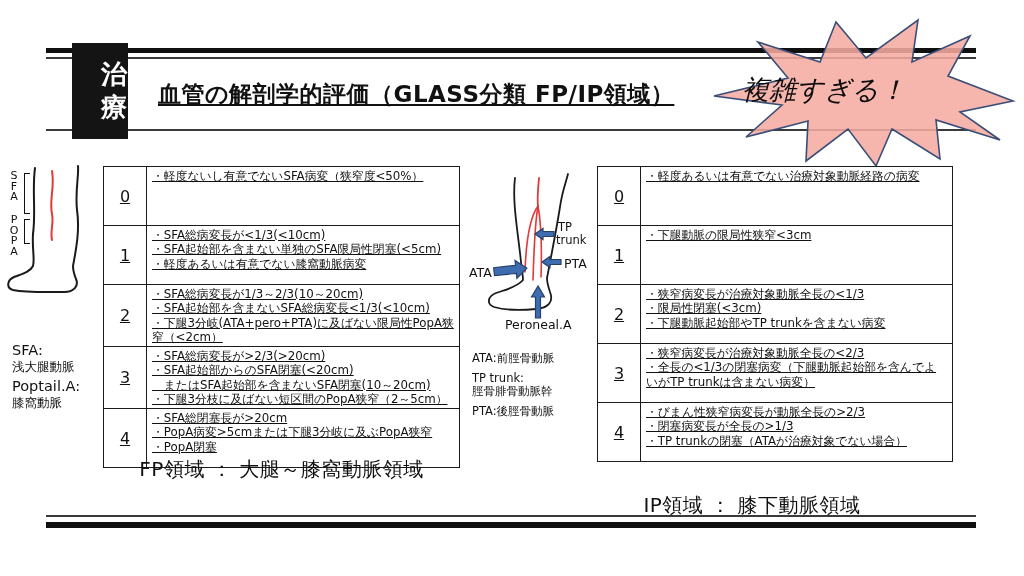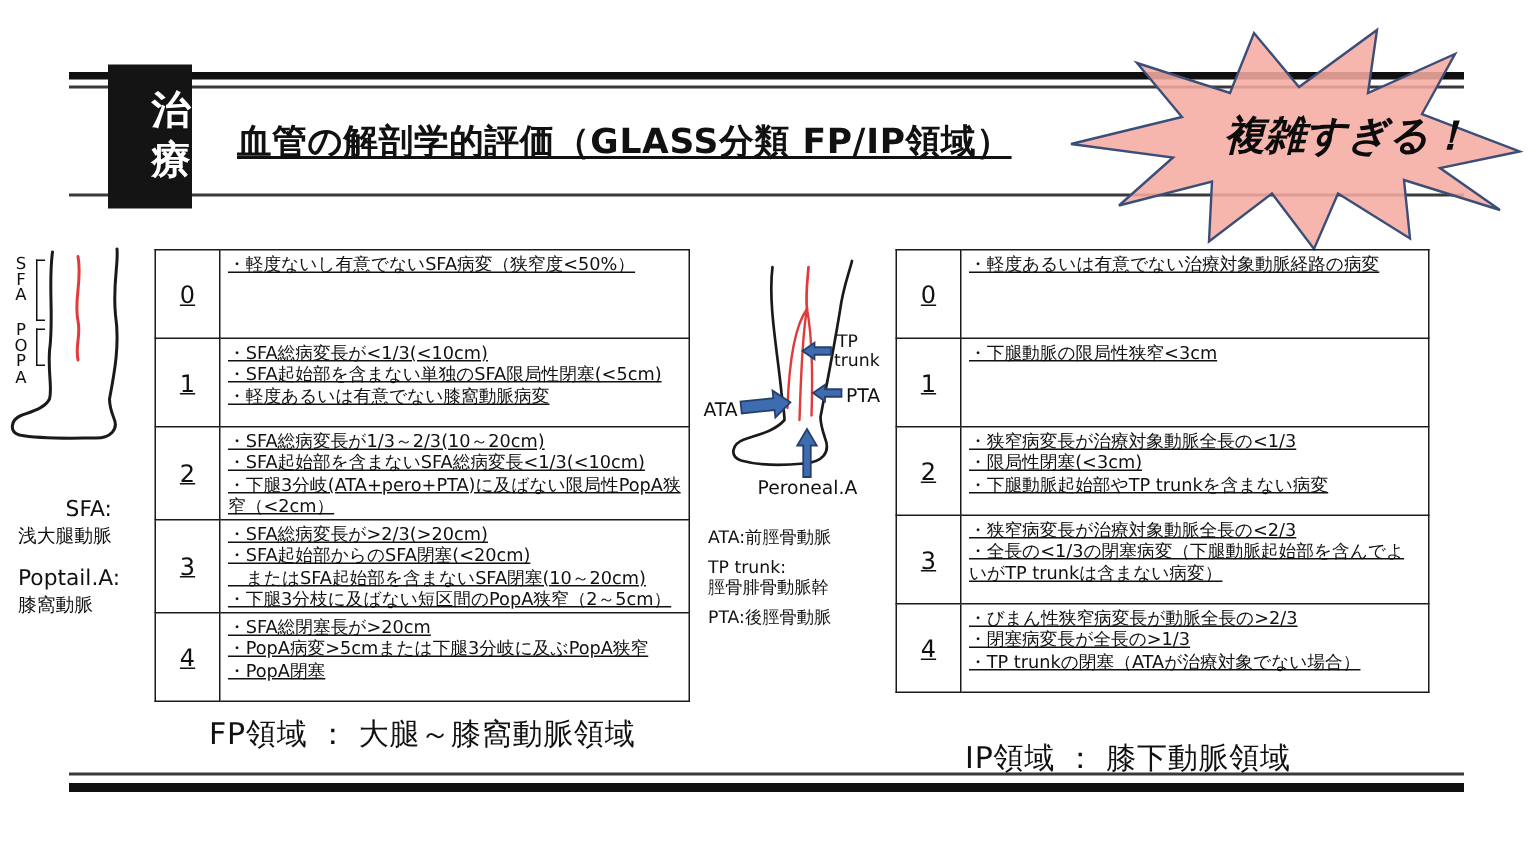--- a/index.html
+++ b/index.html
@@ -18,22 +18,22 @@
   }
   .badge-text{
     color:#ffffff;font-size:26px;font-weight:700;width:28px;
     word-break:break-all;line-height:33px;text-align:center;
   }
   .title{left:158px;top:79px;font-size:23px;font-weight:600;letter-spacing:.5px;white-space:nowrap;text-decoration:underline;}
 
   .burst-wrap{left:708px;top:16px;width:308px;height:154px;}
   .burst-wrap svg{position:absolute;left:0;top:0;}
   .callout-text{
-    position:absolute;left:34px;top:56px;width:238px;text-align:right;
-    font-size:27px;font-weight:700;font-style:italic;color:#0c0c0c;white-space:nowrap;
+    position:absolute;left:34px;top:56px;width:238px;text-align:left;
+    font-size:27px;font-weight:400;font-style:italic;color:#0c0c0c;white-space:nowrap;
   }
 
   
   .gtable{position:absolute;border-collapse:collapse;table-layout:fixed;background:transparent;}
   .gtable td{border:1.5px solid #1b1b1b;text-decoration:underline;}
   .gtable tr{height:59px;}
   td.grade{width:40px;text-align:center;vertical-align:middle;font-size:16px;}
   td.desc{padding:2px 4px 2px 5px;font-size:11.8px;line-height:1.21;white-space:pre-line;vertical-align:top;}
 
   .caption{font-size:20px;letter-spacing:.5px;white-space:nowrap;}
@@ -75,21 +75,21 @@
 
   <svg class="abs" style="left:2px;top:162px;" width="102" height="146" viewBox="0 0 102 146">
     <path d="M33,6 C30,28 34,50 31,72 C30,88 33,97 31,104 C28,110 20,112 12,115 C5,118 4,126 11,128 C26,131 48,130 62,130 C72,130 77,124 74,117 C72,112 71,108 71,104 C74,88 78,68 75,48 C73,28 77,14 76,4" fill="none" stroke="#1a1a1a" stroke-width="2" stroke-linecap="round" stroke-linejoin="round"></path>
     <path d="M50,9 C53,25 47,38 50,52 C52,62 48,68 50,78" fill="none" stroke="#e03a3a" stroke-width="2" stroke-linecap="round"></path>
   </svg>
   <div class="abs vstack" style="left:8px;top:171px;">SFA</div>
   <div class="abs bracket-right" style="left:24px;top:173px;height:39px;"></div>
   <div class="abs vstack" style="left:8px;top:215px;">POPA</div>
   <div class="abs bracket-right" style="left:24px;top:219px;height:23px;"></div>
 
-  <div class="abs" style="left:12px;top:332px;text-align:right;">
+  <div class="abs" style="left:12px;top:342px;">
     <div class="legend-abbr">SFA:</div>
     <div class="legend-name">浅大腿動脈</div>
   </div>
   <div class="abs" style="left:12px;top:378px;">
     <div class="legend-abbr">Poptail.A:</div>
     <div class="legend-name">膝窩動脈</div>
   </div>
 
   <table class="gtable" style="left:103px;top:166px;width:357px;">
     <tbody>
@@ -117,21 +117,21 @@
 ・下腿3分枝に及ばない短区間のPopA狭窄（2～5cm）</td>
     </tr>
     <tr>
       <td class="grade">4</td>
       <td class="desc">・SFA総閉塞長が&gt;20cm
 ・PopA病変&gt;5cmまたは下腿3分岐に及ぶPopA狭窄
 ・PopA閉塞</td>
     </tr>
   </tbody>
     </table>
-  <div class="abs caption" style="left:103px;top:476px;width:357px;text-align:center;">FP領域 ： 大腿～膝窩動脈領域</div>
+  <div class="abs caption" style="left:103px;top:456px;width:357px;text-align:center;">FP領域 ： 大腿～膝窩動脈領域</div>
 
   <svg class="abs" style="left:468px;top:162px;" width="128" height="173" viewBox="0 0 128 173">
     <path d="M47,16 C44,40 50,70 53,100 C54,108 55,114 55,118 C48,126 36,128 28,131 C20,134 18,142 26,145 C40,149 58,148 68,147 C80,146 86,140 82,130 C80,124 79,120 79,116 C83,95 88,70 92,45 C94,30 98,20 100,12" fill="none" stroke="#1a1a1a" stroke-width="1.8" stroke-linecap="round" stroke-linejoin="round"></path>
     <path d="M71,16 C70,28 69,36 70,44" fill="none" stroke="#e03a3a" stroke-width="1.8" stroke-linecap="round"></path>
     <path d="M70,44 C62,55 58,80 57,110" fill="none" stroke="#e03a3a" stroke-width="1.6" stroke-linecap="round"></path>
     <path d="M70,44 C67,60 66,85 65,118" fill="none" stroke="#e03a3a" stroke-width="1.6" stroke-linecap="round"></path>
     <path d="M70,44 C73,60 74,85 73,115" fill="none" stroke="#e03a3a" stroke-width="1.6" stroke-linecap="round"></path>
     <polygon points="67,72 75,66.5 75,69.5 86,69.5 86,74.5 75,74.5 75,77.5" fill="#3e6cb0" stroke="#27406b" stroke-width="1.2"></polygon>
     <polygon points="74,100 82,94.5 82,97.5 93,97.5 93,102.5 82,102.5 82,105.5" fill="#3e6cb0" stroke="#27406b" stroke-width="1.2"></polygon>
     <polygon points="59,108 48,99 48,104 26,104 26,112 48,112 48,117" transform="rotate(-6 42 108)" fill="#3e6cb0" stroke="#27406b" stroke-width="1.2"></polygon>

